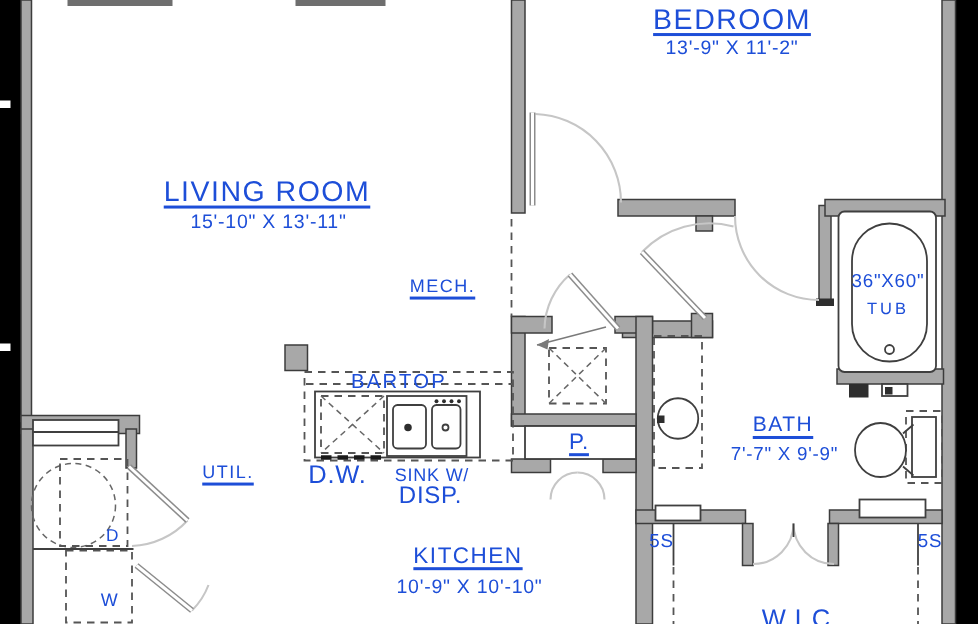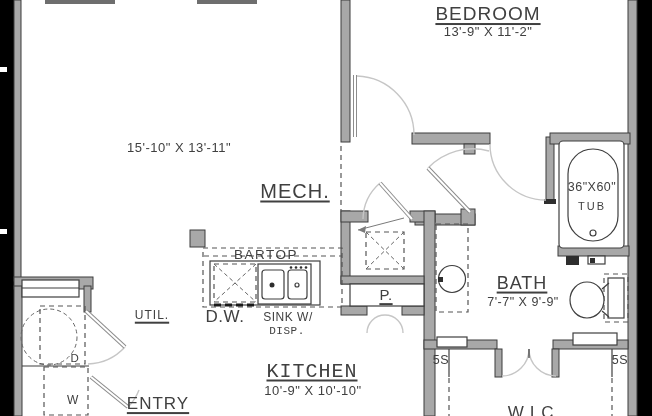--- a/index.html
+++ b/index.html
@@ -12,21 +12,21 @@
   .thin{fill:#ffffff;stroke:#3f3f3f;stroke-width:1.2;}
   .thinnf{fill:none;stroke:#3f3f3f;stroke-width:1.2;}
   .dash{fill:none;stroke:#555555;stroke-width:1.2;stroke-dasharray:5 4;}
   .dashthin{fill:none;stroke:#666666;stroke-width:1;stroke-dasharray:4 3;}
   .arc{fill:none;stroke:#c6c6c6;stroke-width:1.4;}
   .leaf1{stroke:#8c8c8c;stroke-width:4;}
   .leaf2{stroke:#ffffff;stroke-width:2;}
   .darkfill{fill:#2e2e2e;stroke:none;}
   .lbl{
     position:absolute;transform:translate(-50%,-50%);
-    color:#404040;white-space:nowrap;text-align:center;line-height:1.05;
+    color:#1d4ed8;white-space:nowrap;text-align:center;line-height:1.05;
     letter-spacing:0.5px;
   }
   .und{text-decoration:underline;text-underline-offset:3px;text-decoration-thickness:1.5px;}
 </style>
 </head>
 <body>
 
 <div id="plan">
   <svg width="652" height="416" viewBox="0 0 652 416">
 
@@ -194,40 +194,40 @@
 
     <g>
       <path class="arc" d="M 385,315 A 18,18 0 0 0 367,333"></path>
       <path class="arc" d="M 385,315 A 18,18 0 0 1 403,333"></path>
     </g>
   </svg>
 
   <div class="lbl und" style="left:488px;top:14px;font-size:19px;letter-spacing:1px;">BEDROOM</div>
   <div class="lbl" style="left:488px;top:32px;font-size:13px;">13'-9" X 11'-2"</div>
 
+  <div class="lbl und" style="left:178px;top:129px;font-size:19px;letter-spacing:1px;">LIVING ROOM</div>
   <div class="lbl" style="left:179px;top:148px;font-size:13px;">15'-10" X 13'-11"</div>
 
-  <div class="lbl und" style="left:295px;top:191px;font-size:20px;letter-spacing:1px;">MECH.</div>
-
-  <div class="lbl und" style="left:522px;top:283px;font-size:18px;letter-spacing:1px;">BATH</div>
+  <div class="lbl und" style="left:295px;top:191px;font-size:12px;letter-spacing:1px;">MECH.</div>
+
+  <div class="lbl und" style="left:522px;top:283px;font-size:14px;letter-spacing:1px;">BATH</div>
   <div class="lbl" style="left:523px;top:303px;font-size:12.5px;">7'-7" X 9'-9"</div>
 
-  <div class="lbl und" style="left:312px;top:371px;font-size:20px;letter-spacing:1px;font-family:Liberation Mono, monospace;">KITCHEN</div>
+  <div class="lbl und" style="left:312px;top:371px;font-size:15px;letter-spacing:1px;">KITCHEN</div>
   <div class="lbl" style="left:313px;top:391px;font-size:13px;">10'-9" X 10'-10"</div>
 
   <div class="lbl und" style="left:152px;top:315px;font-size:12px;letter-spacing:1px;">UTIL.</div>
 
-  <div class="lbl und" style="left:158px;top:404px;font-size:17px;letter-spacing:1px;">ENTRY</div>
 
   <div class="lbl und" style="left:534px;top:413px;font-size:17px;letter-spacing:1px;">W.I.C.</div>
 
   <div class="lbl" style="left:266px;top:255px;font-size:13.5px;letter-spacing:1.5px;">BARTOP</div>
   <div class="lbl" style="left:225px;top:317px;font-size:17px;">D.W.</div>
   <div class="lbl" style="left:288px;top:317px;font-size:12px;">SINK W/</div>
-  <div class="lbl" style="left:287px;top:332px;font-size:11px;font-family:Liberation Mono, monospace;">DISP.</div>
+  <div class="lbl" style="left:287px;top:332px;font-size:16px;">DISP.</div>
   <div class="lbl und" style="left:386px;top:295px;font-size:15px;">P.</div>
   <div class="lbl" style="left:592px;top:188px;font-size:12.5px;">36"X60"</div>
   <div class="lbl" style="left:592px;top:207px;font-size:11px;letter-spacing:2px;">TUB</div>
   <div class="lbl" style="left:441px;top:361px;font-size:12.5px;">5S</div>
   <div class="lbl" style="left:620px;top:361px;font-size:12.5px;">5S</div>
   <div class="lbl" style="left:75px;top:358px;font-size:11.5px;">D</div>
   <div class="lbl" style="left:73px;top:400px;font-size:12px;">W</div>
 </div>
 
 </body></html>

